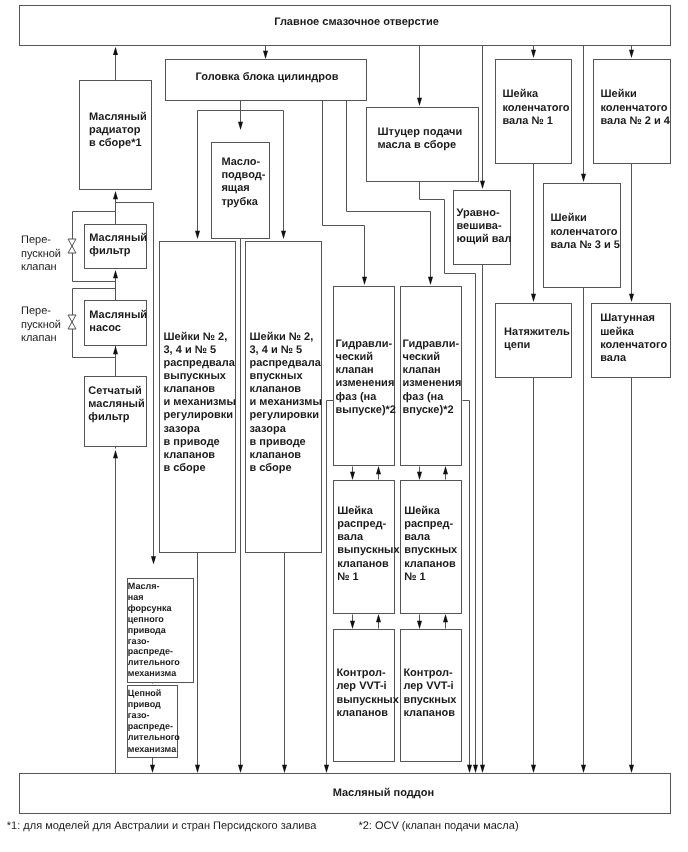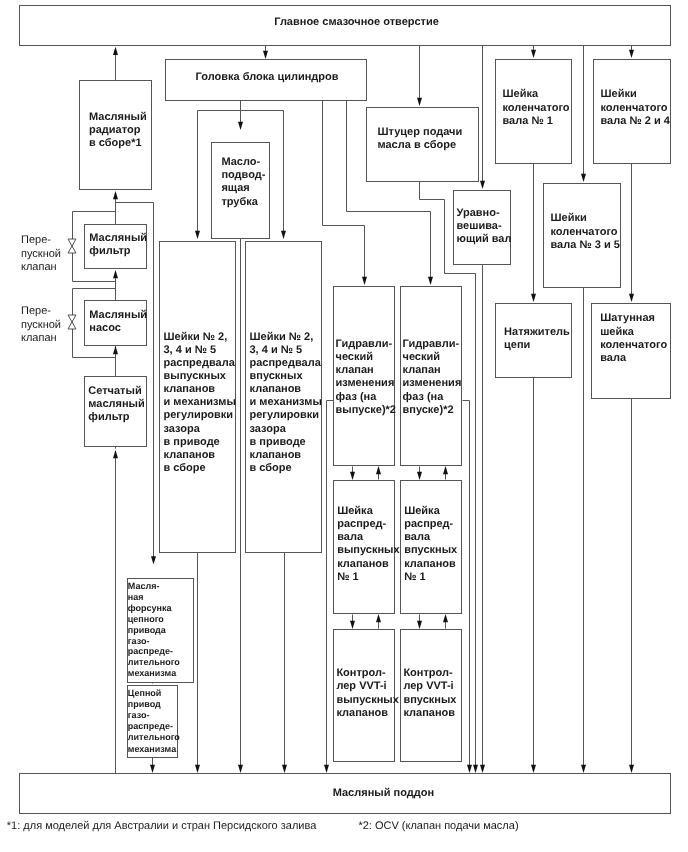--- a/index.html
+++ b/index.html
@@ -234,21 +234,21 @@
       </div>
       <div class="box" style="left: 543px; top: 183px; width: 78px; height: 105px;">
         <div class="txt" style="font-size: 11px; line-height: 13.4px; left: 6.5px; top: 28.2px;">Шейки
 коленчатого
 вала № 3 и 5</div>
       </div>
       <div class="box" style="left: 495px; top: 303px; width: 77px; height: 75px;">
         <div class="txt" style="font-size: 11px; line-height: 13.2px; left: 8.1px; top: 22.2px;">Натяжитель
 цепи</div>
       </div>
-      <div class="box" style="left: 591px; top: 303px; width: 80px; height: 96px;">
+      <div class="box" style="left: 591px; top: 303px; width: 80px; height: 75px;">
         <div class="txt" style="font-size: 11px; line-height: 13.4px; left: 8.2px; top: 8.2px;">Шатунная
 шейка
 коленчатого
 вала</div>
       </div>
       <div class="box" style="left: 84px; top: 224px; width: 63px; height: 45px;">
         <div class="txt" style="font-size: 11px; line-height: 13.2px; left: 4.3px; top: 6.6px;">Масляный
 фильтр</div>
       </div>
       <div class="box" style="left: 84px; top: 300px; width: 63px; height: 46px;">

